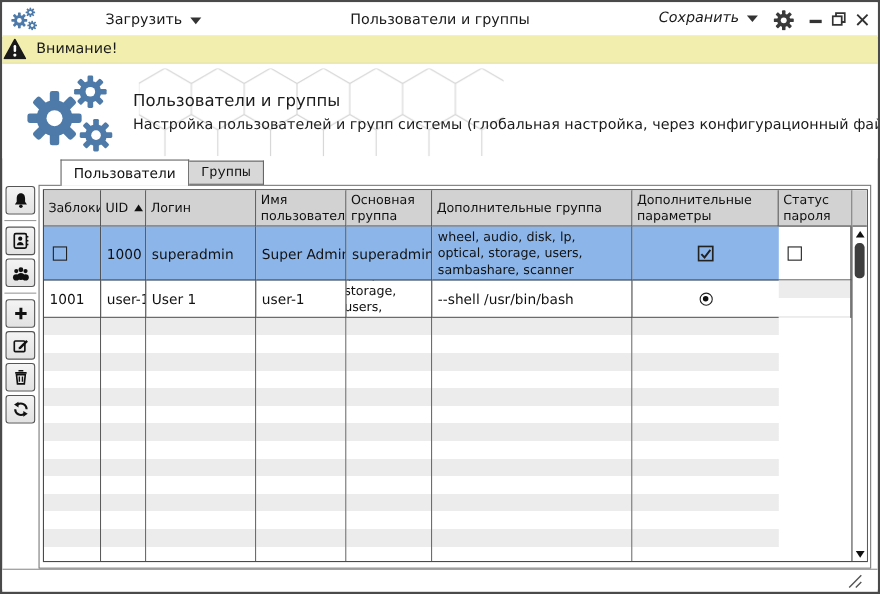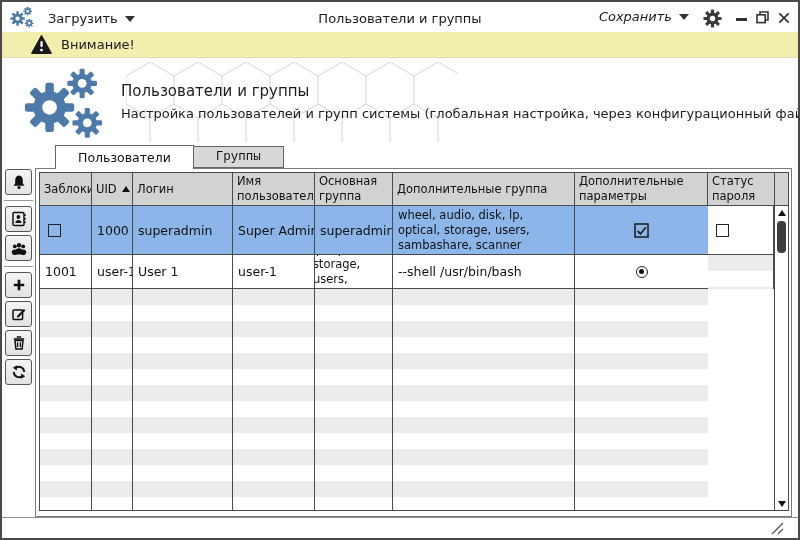--- a/index.html
+++ b/index.html
@@ -1,43 +1,43 @@
 <!DOCTYPE html>
 <html><head>
 <meta charset="utf-8">
 <style>
   * { margin:0; padding:0; box-sizing:border-box; }
   html,body { width:800px; height:540px; background:#e8e8e8; font-family:"DejaVu Sans", sans-serif; }
   .window { position:relative; width:800px; height:540px; background:#fff; border:2px solid #4a4a4a; overflow:hidden; }
 
   
-  .titlebar { position:absolute; left:0; top:0; width:796px; height:29px; display:flex; align-items:center; padding:16px 8px; border-bottom:1px solid #8e8e8e; background:#fff; }
+  .titlebar { position:absolute; left:0; top:0; width:796px; height:29px; display:flex; align-items:center; padding:16px 8px; border-bottom:1px solid #8e8e8e; background:#fff;gap:48px; }
   .tb-gears { color:#4d7aa8; margin-right:12px; }
   .menu-btn { display:flex; align-items:center; gap:7px; font-size:13px; color:#1a1a1a; cursor:default; }
   .caret { width:0; height:0; border-left:5px solid transparent; border-right:5px solid transparent; border-top:6px solid #333; margin-top:2px; }
   .tb-title { position:absolute; left:50%; transform:translateX(-50%); font-size:13px; color:#1a1a1a; white-space:nowrap; }
   .tb-right { margin-left:auto; display:flex; align-items:flex-start; gap:14px;font-style:italic; }
   .settings-gear { color:#3a3a3a; display:flex; }
   .win-controls { display:flex; align-items:center; gap:9px; }
   .min-glyph { width:11px; height:3px; background:#333; margin-top:2px; }
 
   
-  .warnbar { position:absolute; left:0; top:30px; width:796px; height:26px; background:#f1eeae; display:flex; align-items:center; gap:9px; padding:0 29px; border-bottom:1px solid #e0ddb0; }
+  .warnbar { position:absolute; left:0; top:30px; width:796px; height:26px; background:#f1eeae; display:flex; align-items:center; gap:9px; padding:0 1px; border-bottom:1px solid #e0ddb0; }
   .warnbar span { font-size:13px; color:#1a1a1a; }
 
   
   .pageheader { position:absolute; left:0; top:56px; width:796px; height:86px; background:#fff; }
   .hexbg { position:absolute; left:124px; top:4px; opacity:.75; }
   .big-gears { position:absolute; left:20px; top:10px; color:#4d7aa8; }
   .ph-title { position:absolute; left:119px; top:24px; font-size:15px; color:#1c1c1c; }
   .ph-sub  { position:absolute; left:119px; top:48px; font-size:13px; color:#1c1c1c; white-space:nowrap; }
 
   
   .tabs { position:absolute; left:53px; top:143px; display:flex; z-index:3; }
-  .tab { height:23px; padding:0 22px; font-size:12.5px; color:#111; display:flex; align-items:center; border:1px solid #666; }
+  .tab { height:23px; padding:0 11px; font-size:12.5px; color:#111; display:flex; align-items:center; border:1px solid #666; }
   .tab.active { background:#fff; border-bottom:none; height:24px; }
   .tab.inactive { background:#d8d8d8; height:22px; margin-top:1px; border-left:none;font-family:Liberation Mono, monospace; }
 
   
   .frame { position:absolute; left:33px; top:166px; width:757px; height:349px; border:1px solid #7a7a7a; background:#fff; z-index:1; }
 
   
   .side-toolbar { position:absolute; left:2px; top:167px; width:29px; display:flex; flex-direction:column; align-items:center; gap:3px; }
   .tool-btn { width:27px; height:26px; background:linear-gradient(#f4f4f4,#e2e2e2); border:1px solid #555; border-radius:3px; display:flex; align-items:center; justify-content:center; }
   .tsep { width:29px; height:1px; background:#9a9a9a; margin:2px 0; }

